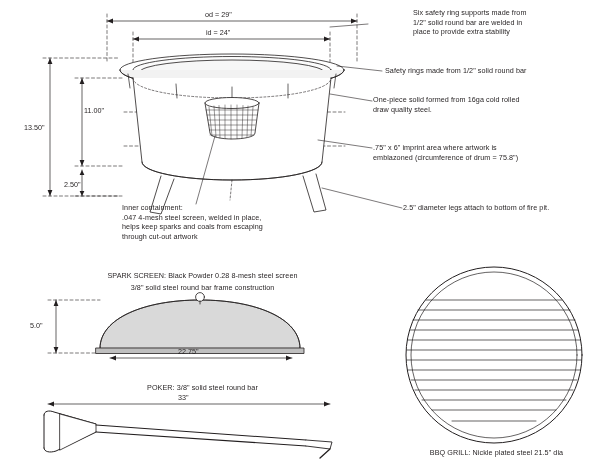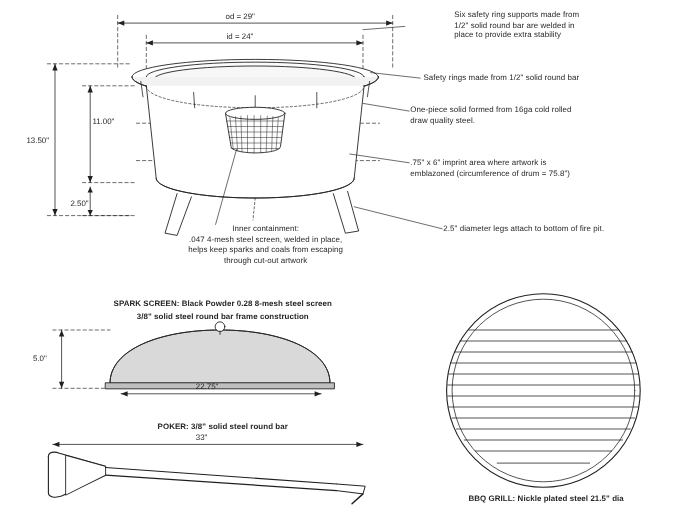--- a/index.html
+++ b/index.html
@@ -22,21 +22,21 @@
   }
   .lbl {
     position: absolute;
     font-size: 7.2px;
     line-height: 9.6px;
     color: #231f20;
     white-space: pre-line;
     letter-spacing: 0.01em;
   }
   .lbl.bold {
-    font-weight: bold;
+    font-weight: normal;
   }
   .lbl.ctr {
     text-align: center;
   }
   .dim {
     position: absolute;
     font-size: 7.2px;
     color: #231f20;
     white-space: nowrap;
   }
@@ -207,21 +207,21 @@
 
   <div class="lbl" style="left:370px; top:8px; width:215px;margin-left:43px;">Six safety ring supports made from
 1/2" solid round bar are welded in
 place to provide extra stability</div>
   <div class="lbl" style="left:385px; top:66px; width:220px;">Safety rings made from 1/2" solid round bar</div>
   <div class="lbl" style="left:373px; top:95px; width:226px;">One-piece solid formed from 16ga cold rolled
 draw quality steel.</div>
   <div class="lbl" style="left:373px; top:143px; width:228px;">.75" x 6" imprint area where artwork is
 emblazoned (circumference of drum = 75.8")</div>
   <div class="lbl" style="left:403px; top:203px; width:205px;">2.5" diameter legs attach to bottom of fire pit.</div>
-  <div class="lbl" style="left:139px; top:203px; width:205px;text-align:center;">Inner containment:
+  <div class="lbl" style="left:122px; top:203px; width:205px;">Inner containment:
 .047 4-mesh steel screen, welded in place,
 helps keep sparks and coals from escaping
 through cut-out artwork</div>
 
   <div class="lbl bold ctr" style="left:80px; top:271px; width:245px;">SPARK SCREEN:  Black Powder 0.28 8-mesh steel screen</div>
   <div class="lbl bold ctr" style="left:80px; top:283px; width:245px;">3/8" solid steel round bar frame construction</div>
   <div class="dim" style="left:30px; top:321px;">5.0"</div>
   <div class="dim" style="left:178px; top:347px;">22.75"</div>
 
   <div class="lbl bold ctr" style="left:80px; top:383px; width:245px;">POKER:  3/8" solid steel round bar</div>

